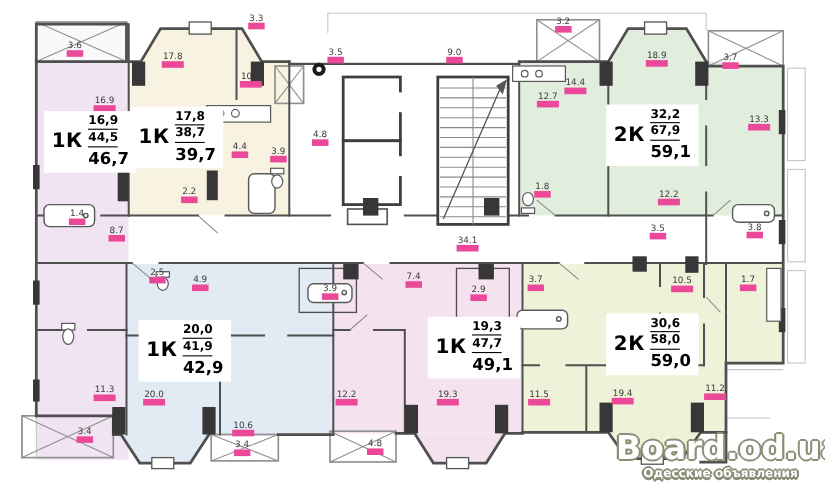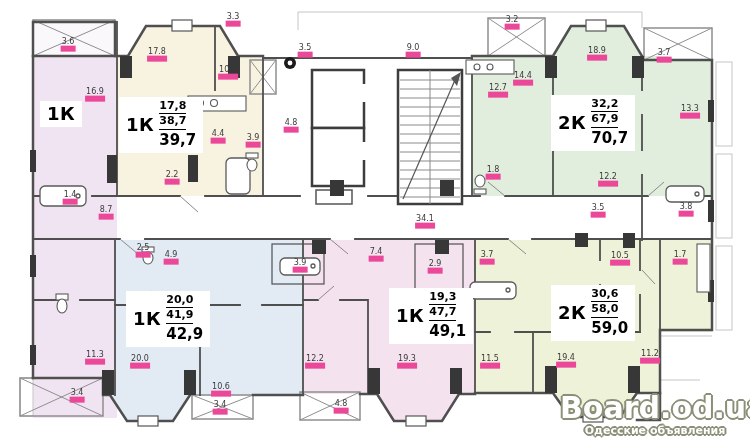--- a/index.html
+++ b/index.html
@@ -212,21 +212,21 @@
       <span class="dim" style="left: 253px; top: 141px;">3.9</span>
       <span class="dim" style="left: 172px; top: 178px;">2.2</span>
       <span class="dim" style="left: 70px; top: 198px;">1.4</span>
       <span class="dim" style="left: 106px; top: 213px;">8.7</span>
       <span class="dim" style="left: 493px; top: 173px;">1.8</span>
       <span class="dim" style="left: 608px; top: 180px;">12.2</span>
       <span class="dim" style="left: 598px; top: 211px;">3.5</span>
       <span class="dim" style="left: 686px; top: 210px;">3.8</span>
       <span class="dim" style="left: 425px; top: 222px;">34.1</span>
       <span class="dim" style="left: 143px; top: 251px;">2.5</span>
-      <span class="dim" style="left: 171px; top: 258px;">4.9</span>
+      <span class="dim" style="left: 182px; top: 258px;">4.9</span>
       <span class="dim" style="left: 376px; top: 255px;">7.4</span>
       <span class="dim" style="left: 487px; top: 258px;">3.7</span>
       <span class="dim" style="left: 620px; top: 259px;">10.5</span>
       <span class="dim" style="left: 680px; top: 258px;">1.7</span>
       <span class="dim" style="left: 300px; top: 266px;">3.9</span>
       <span class="dim" style="left: 435px; top: 267px;">2.9</span>
       <span class="dim" style="left: 95px; top: 358px;">11.3</span>
       <span class="dim" style="left: 77px; top: 396px;">3.4</span>
       <span class="dim" style="left: 140px; top: 362px;">20.0</span>
       <span class="dim" style="left: 221px; top: 362px; margin-top: 28px;">10.6</span>
@@ -235,35 +235,40 @@
       <span class="dim" style="left: 341px; top: 407px;">4.8</span>
       <span class="dim" style="left: 407px; top: 362px;">19.3</span>
       <span class="dim" style="left: 490px; top: 362px;">11.5</span>
       <span class="dim" style="left: 566px; top: 361px;">19.4</span>
       <span class="dim" style="left: 650px; top: 357px;">11.2</span>
     </div>
 
   <div class="layer" id="apt-layer">
       <div class="apt-box" style="left: 40px; top: 101px;">
     <span class="apt-type">1К</span>
+    <span class="apt-nums">
+      <span class="apt-n">16,9</span>
+      <span class="apt-n">44,5</span>
+      <span class="apt-total">46,7</span>
+    </span>
   </div>
       <div class="apt-box" style="left: 119px; top: 97px;">
     <span class="apt-type">1К</span>
     <span class="apt-nums">
       <span class="apt-n">17,8</span>
       <span class="apt-n">38,7</span>
       <span class="apt-total">39,7</span>
     </span>
   </div>
       <div class="apt-box" style="left: 551px; top: 95px;">
     <span class="apt-type">2К</span>
     <span class="apt-nums">
       <span class="apt-n">32,2</span>
       <span class="apt-n">67,9</span>
-      <span class="apt-total">70,7</span>
+      <span class="apt-total">59,1</span>
     </span>
   </div>
       <div class="apt-box" style="left: 126px; top: 291px;">
     <span class="apt-type">1К</span>
     <span class="apt-nums">
       <span class="apt-n">20,0</span>
       <span class="apt-n">41,9</span>
       <span class="apt-total">42,9</span>
     </span>
   </div>

